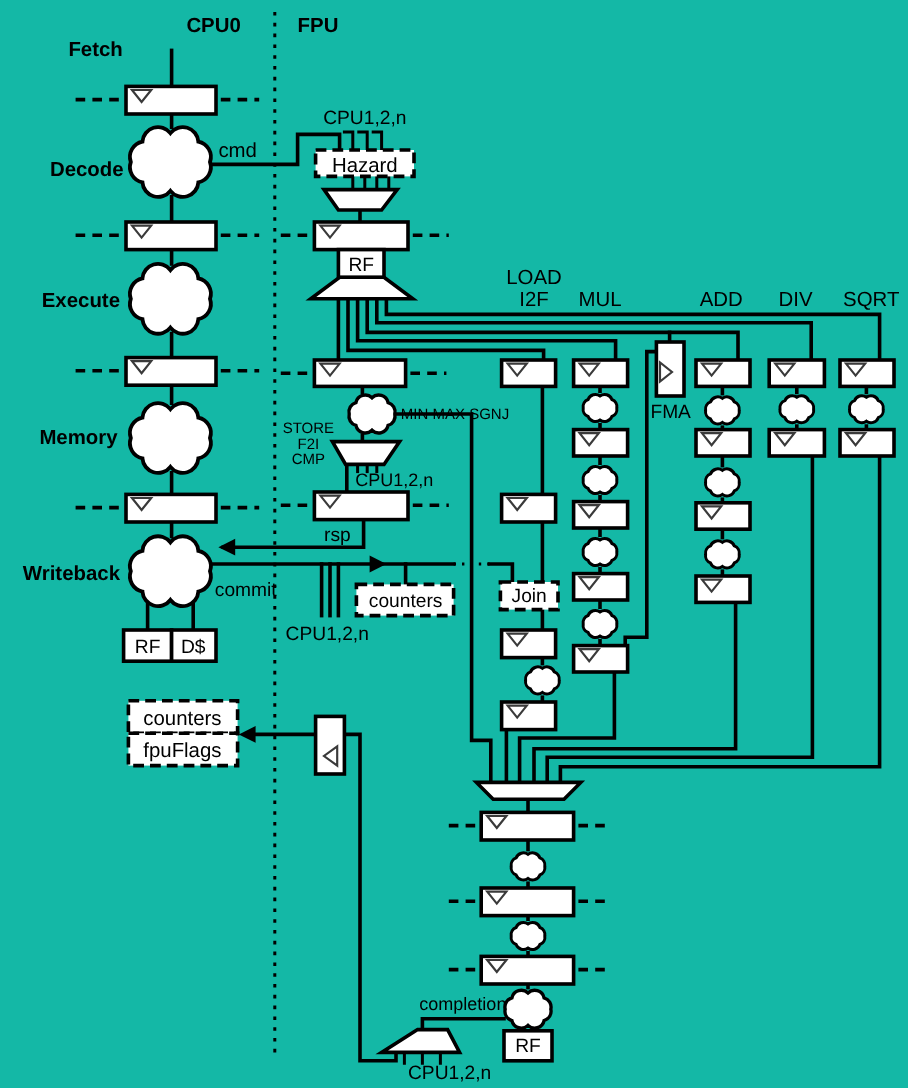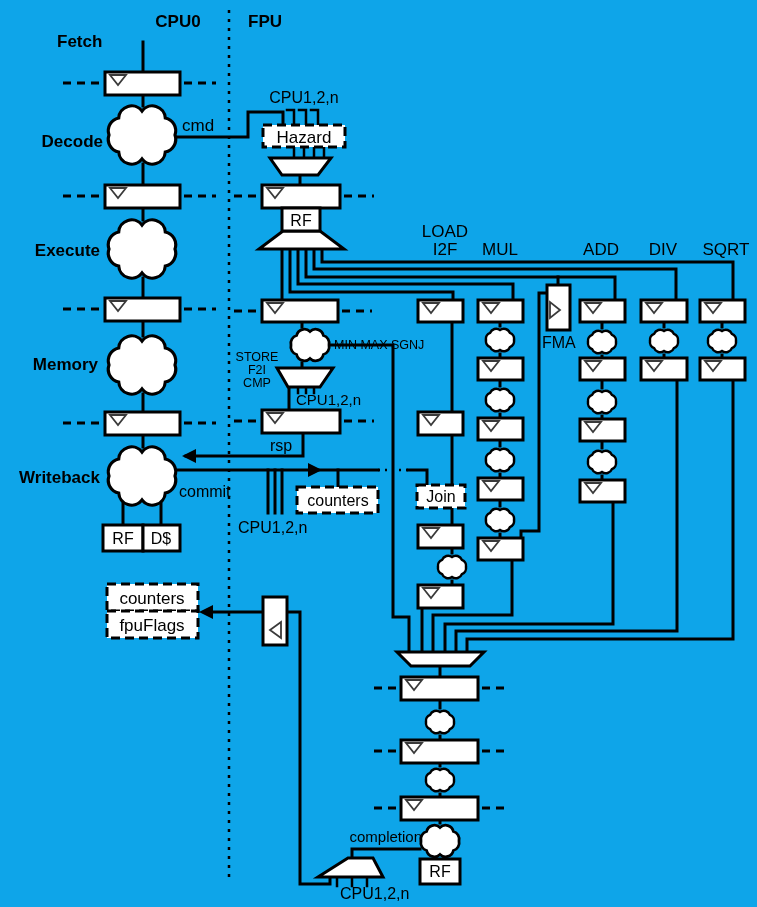--- a/index.html
+++ b/index.html
@@ -1,16 +1,16 @@
 <!DOCTYPE html>
 <html><head>
 <meta charset="utf-8">
 <style>
   html,body{margin:0;padding:0;background:#ffffff;}
-  .page{width:757px;height:907px;position:relative;background:#0ea5e9;text-align:center;}
+  .page{width:757px;height:907px;position:relative;background:#14b8a6;text-align:center;}
   svg{display:block;}
   svg text{font-family:"Liberation Sans","DejaVu Sans",sans-serif;fill:#000;}
   .b17{font-size:17px;font-weight:bold;}
   .r17{font-size:17px;}
   .r16{font-size:16px;}
   .r15{font-size:15px;}
   .r13{font-size:12.5px;}
   .wire{fill:none;stroke:#000;stroke-width:3;stroke-linecap:square;stroke-linejoin:miter;}
   .thin{stroke-width:2.5;}
   .dashstub{fill:none;stroke:#000;stroke-width:3;stroke-dasharray:8 6;stroke-linecap:butt;}

